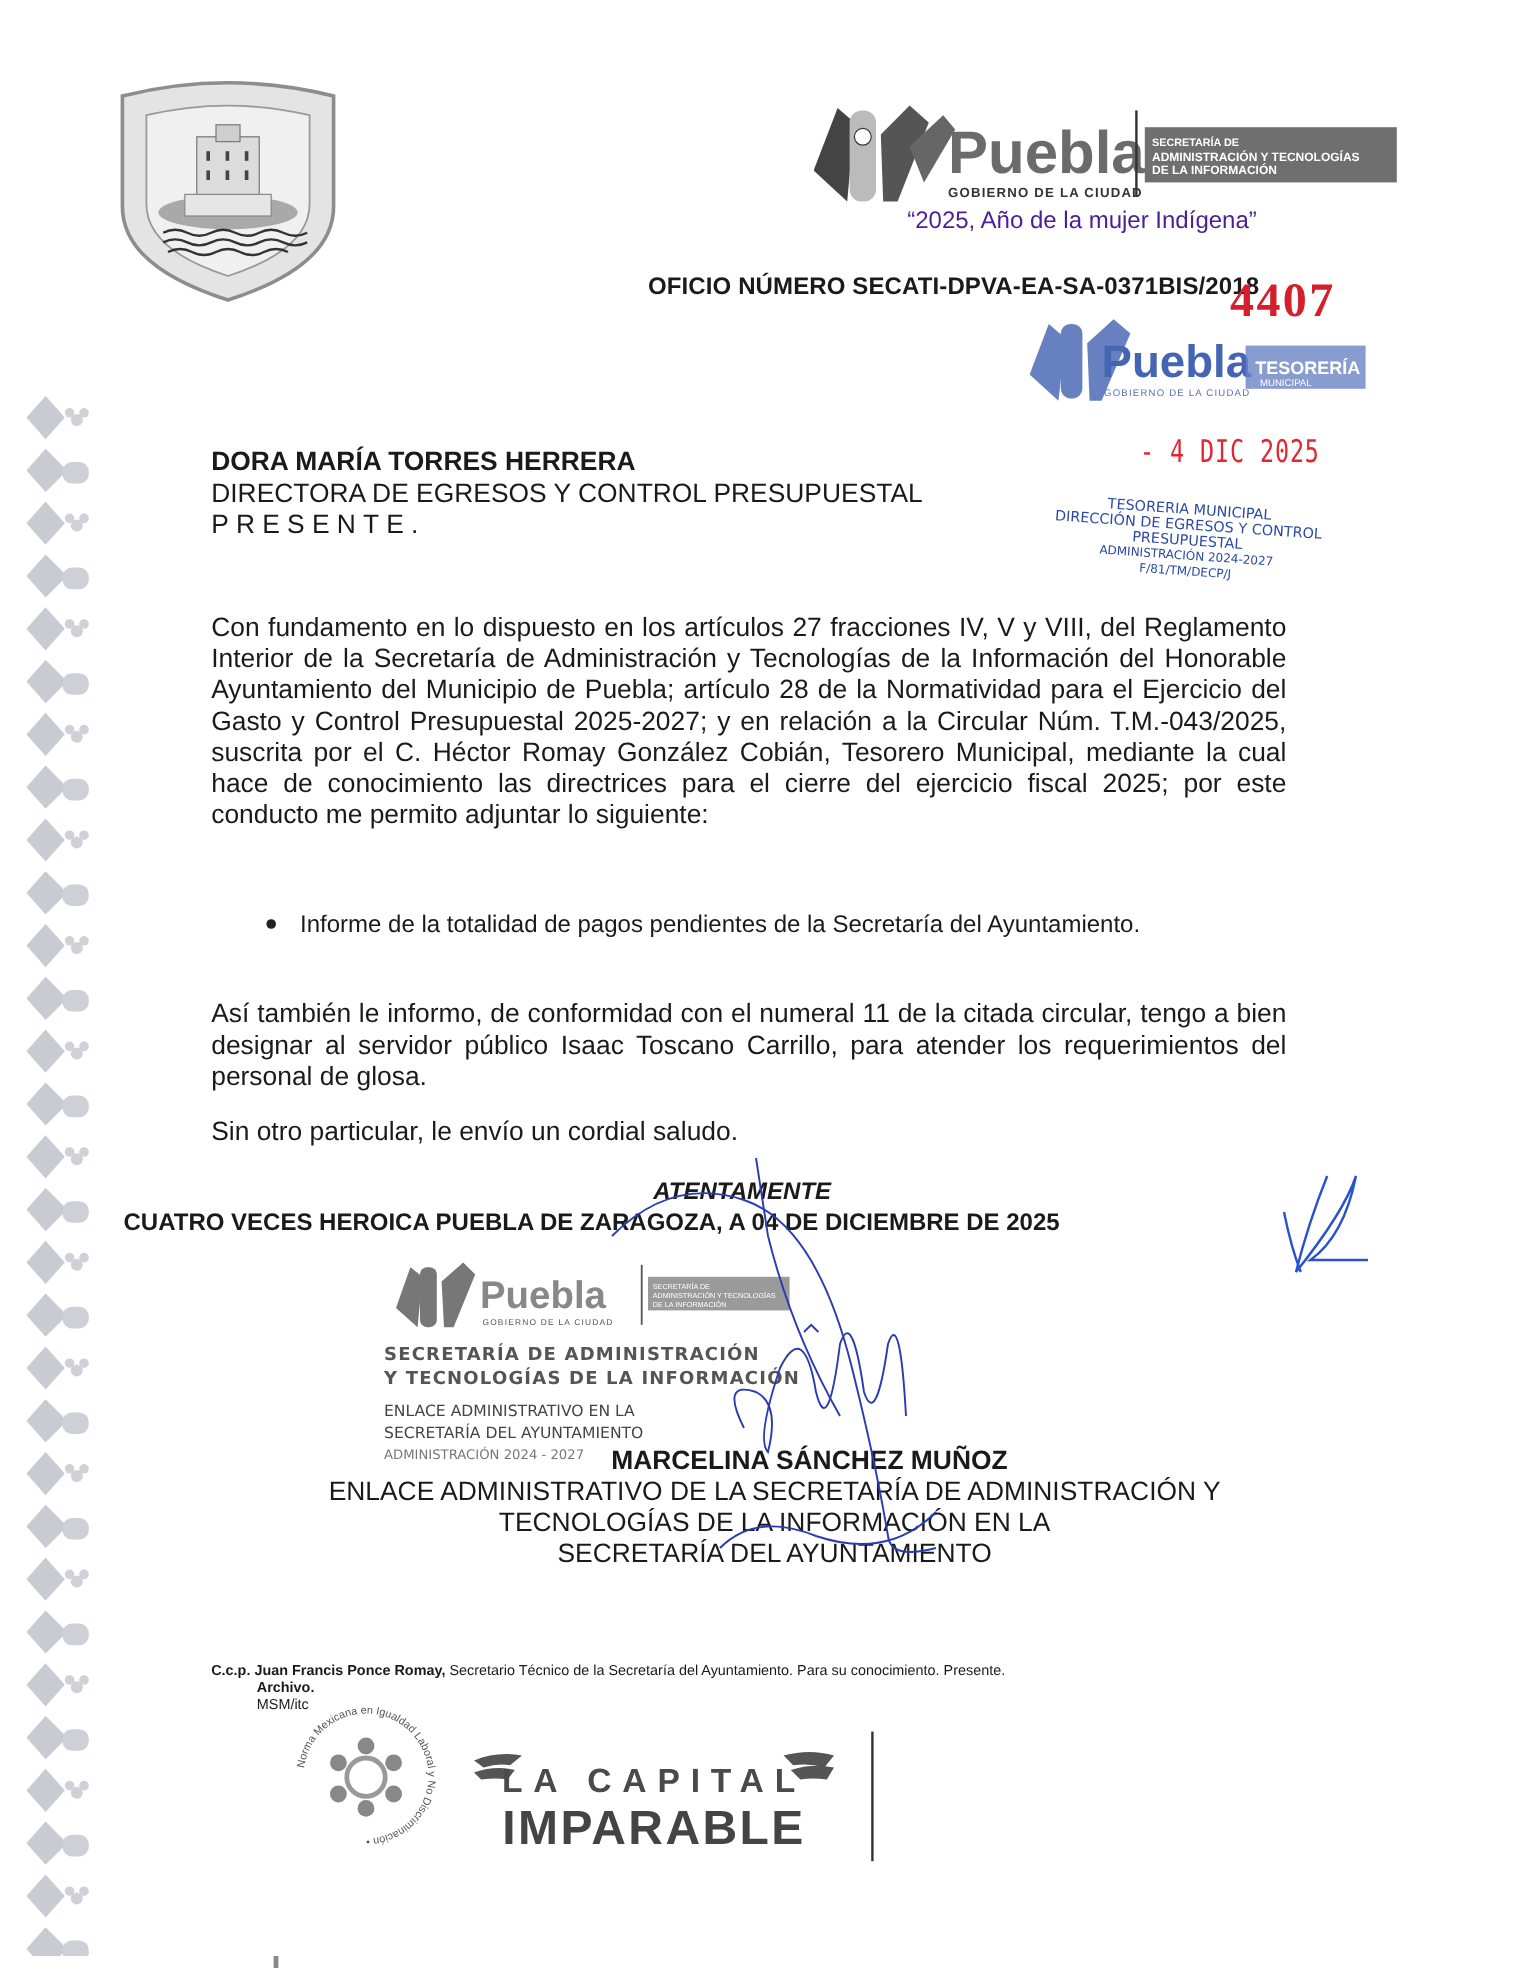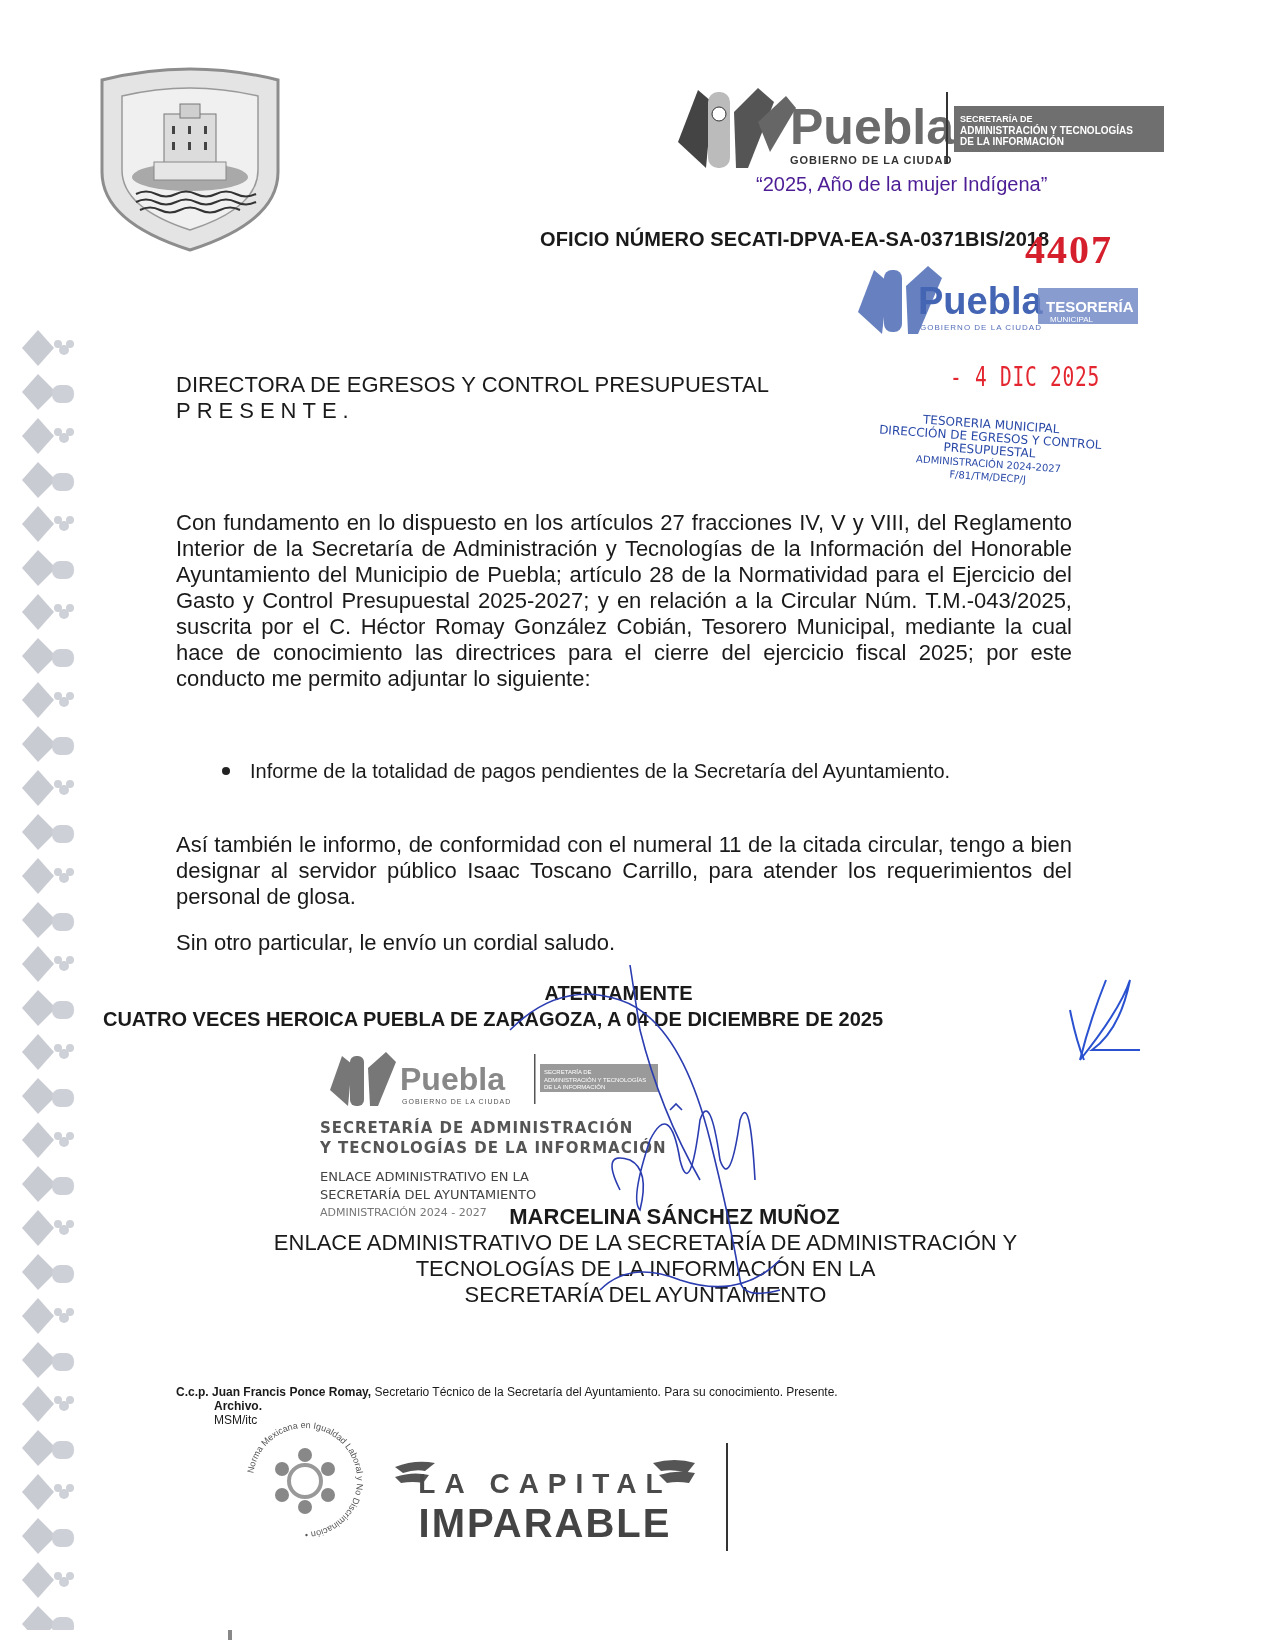--- a/index.html
+++ b/index.html
@@ -34,21 +34,21 @@
   .addressee .name { font-weight:bold; }
   .addressee .presente { letter-spacing:6px; }
 
   .body { left:176px; width:896px; font-size:22px; line-height:26px; text-align:justify; }
   .p1 { top:510px; }
   .bullet { left:222px; top:760px; font-size:20px; }
   .bullet .dot { display:inline-block; width:8px; height:8px; border-radius:50%; background:#222; margin-right:20px; vertical-align:middle; position:relative; top:-2px; }
   .p2 { top:832px; }
   .p3 { top:930px; }
 
-  .atentamente { left:0; width:1247px; text-align:center; top:982px; font-size:20px; font-weight:bold; padding-left:0; }
+  .atentamente { left:0; width:1247px; text-align:center; top:982px; font-size:20px; font-weight:bold; padding-left:0;font-style:italic; }
   .atentamente span { position:relative; left:-5px; }
   .city-date { left:0; width:1006px; text-align:center; top:1008px; font-size:20px; font-weight:bold; padding-right:20px; box-sizing:border-box; }
 
   .sign-logo { left:330px; top:1050px; width:330px; height:60px; }
   .seal-text { left:320px; top:1118px; width:360px; text-align:left; color:#555; font-family:"DejaVu Sans", sans-serif; }
   .seal-text .s1 { font-size:15px; font-weight:bold; letter-spacing:1px; line-height:20px; }
   .seal-text .s2 { font-size:13px; line-height:18px; margin-top:10px; color:#444; }
   .seal-text .s3 { font-size:11px; line-height:13px; color:#777; margin-top:2px; }
 
   .signer-name { left:0; width:1269px; text-align:center; top:1204px; font-size:22px; font-weight:bold; padding-left:80px; box-sizing:border-box; }
@@ -154,20 +154,21 @@
 <div class="abs date-stamp">- 4 DIC 2025</div>
 <div class="abs recv-stamp">
   <div class="l1">TESORERIA MUNICIPAL</div>
   <div class="l2">DIRECCIÓN DE EGRESOS Y CONTROL</div>
   <div class="l3">PRESUPUESTAL</div>
   <div class="l4">ADMINISTRACIÓN 2024-2027</div>
   <div class="l5">F/81/TM/DECP/J</div>
 </div>
 
 <div class="abs addressee">
+  <div class="name">DORA MARÍA TORRES HERRERA</div>
   <div>DIRECTORA DE EGRESOS Y CONTROL PRESUPUESTAL</div>
   <div class="presente">PRESENTE.</div>
 </div>
 
 <div class="abs body p1">Con fundamento en lo dispuesto en los artículos 27 fracciones IV, V y VIII, del Reglamento Interior de la Secretaría de Administración y Tecnologías de la Información del Honorable Ayuntamiento del Municipio de Puebla; artículo 28 de la Normatividad para el Ejercicio del Gasto y Control Presupuestal 2025-2027; y en relación a la Circular Núm. T.M.-043/2025, suscrita por el C. Héctor Romay González Cobián, Tesorero Municipal, mediante la cual hace de conocimiento las directrices para el cierre del ejercicio fiscal 2025; por este conducto me permito adjuntar lo siguiente:</div>
 <div class="abs bullet">
   <span class="dot"></span><span>Informe de la totalidad de pagos pendientes de la Secretaría del Ayuntamiento.</span>
 </div>
 <div class="abs body p2">Así también le informo, de conformidad con el numeral 11 de la citada circular, tengo a bien designar al servidor público Isaac Toscano Carrillo, para atender los requerimientos del personal de glosa.</div>
 <div class="abs body p3" style="text-align:left">Sin otro particular, le envío un cordial saludo.</div>

